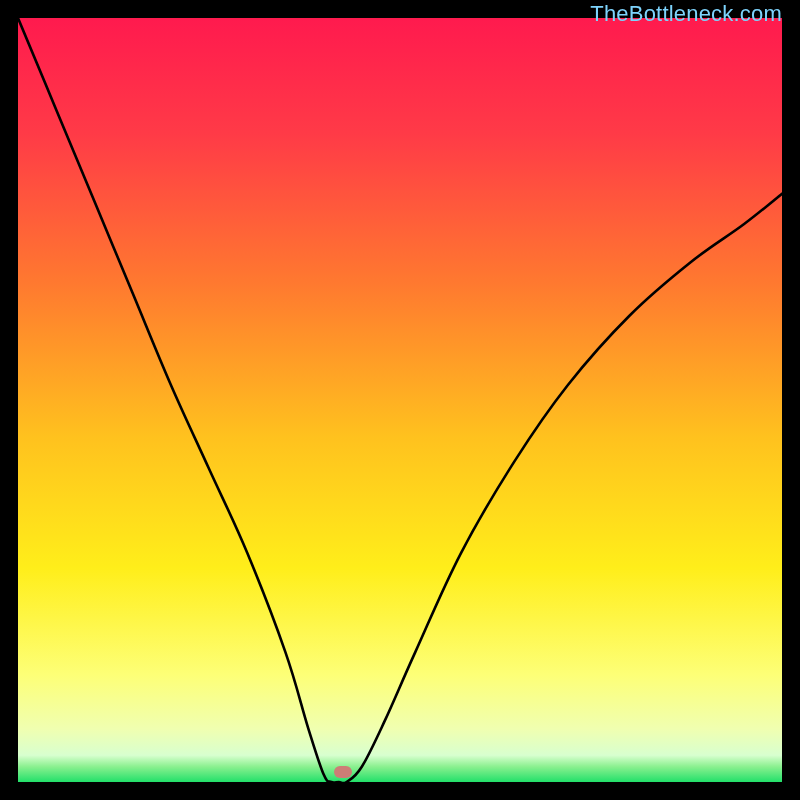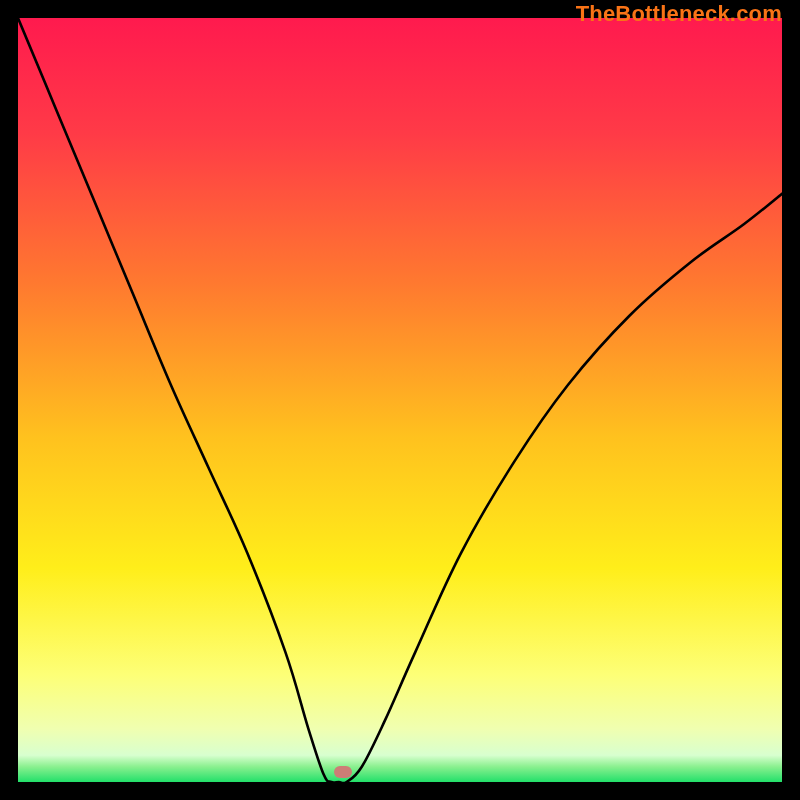--- a/index.html
+++ b/index.html
@@ -16,23 +16,23 @@
     left: 18px;
     top: 18px;
     width: 764px;
     height: 764px;
     background: #000;
   }
   .watermark {
     position: absolute;
     top: 1px;
     right: 18px;
-    color: #f97316;
+    color: #7dd3fc;
     font-size: 22px;
-    font-weight: 700;
+    font-weight: 400;
     letter-spacing: 0.2px;
     z-index: 5;
     pointer-events: none;
   }
   svg.plot {
     position: absolute;
     left: 0;
     top: 0;
     width: 764px;
     height: 764px;

